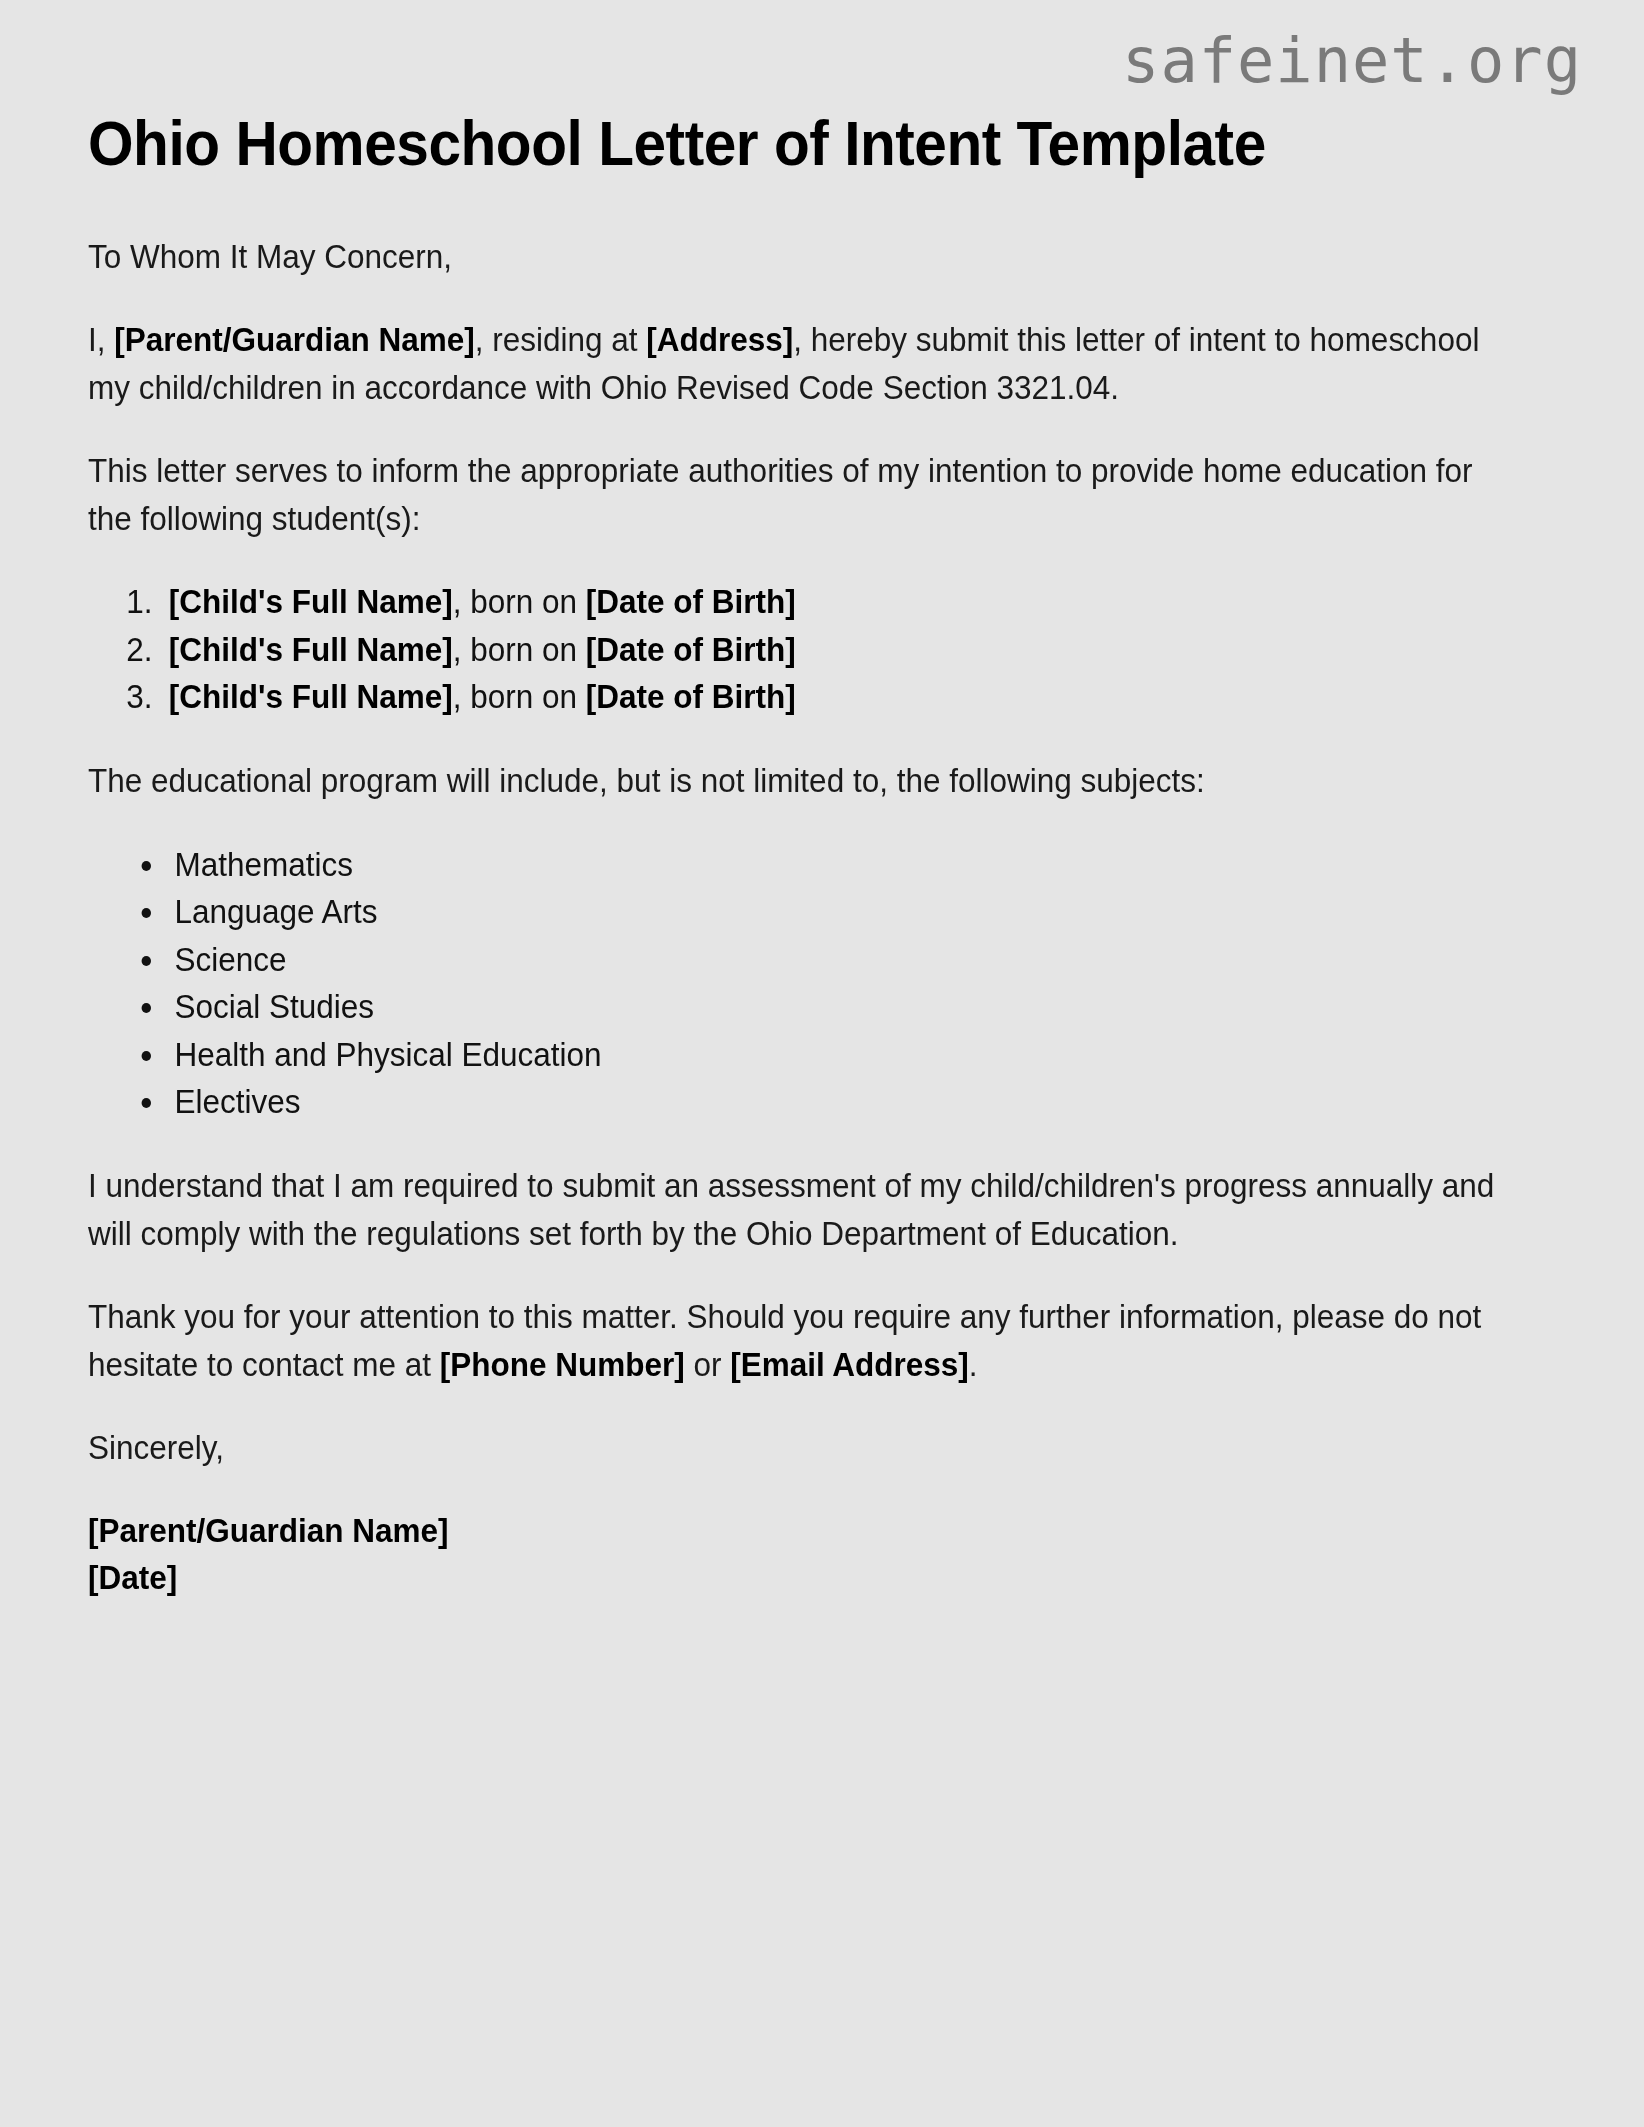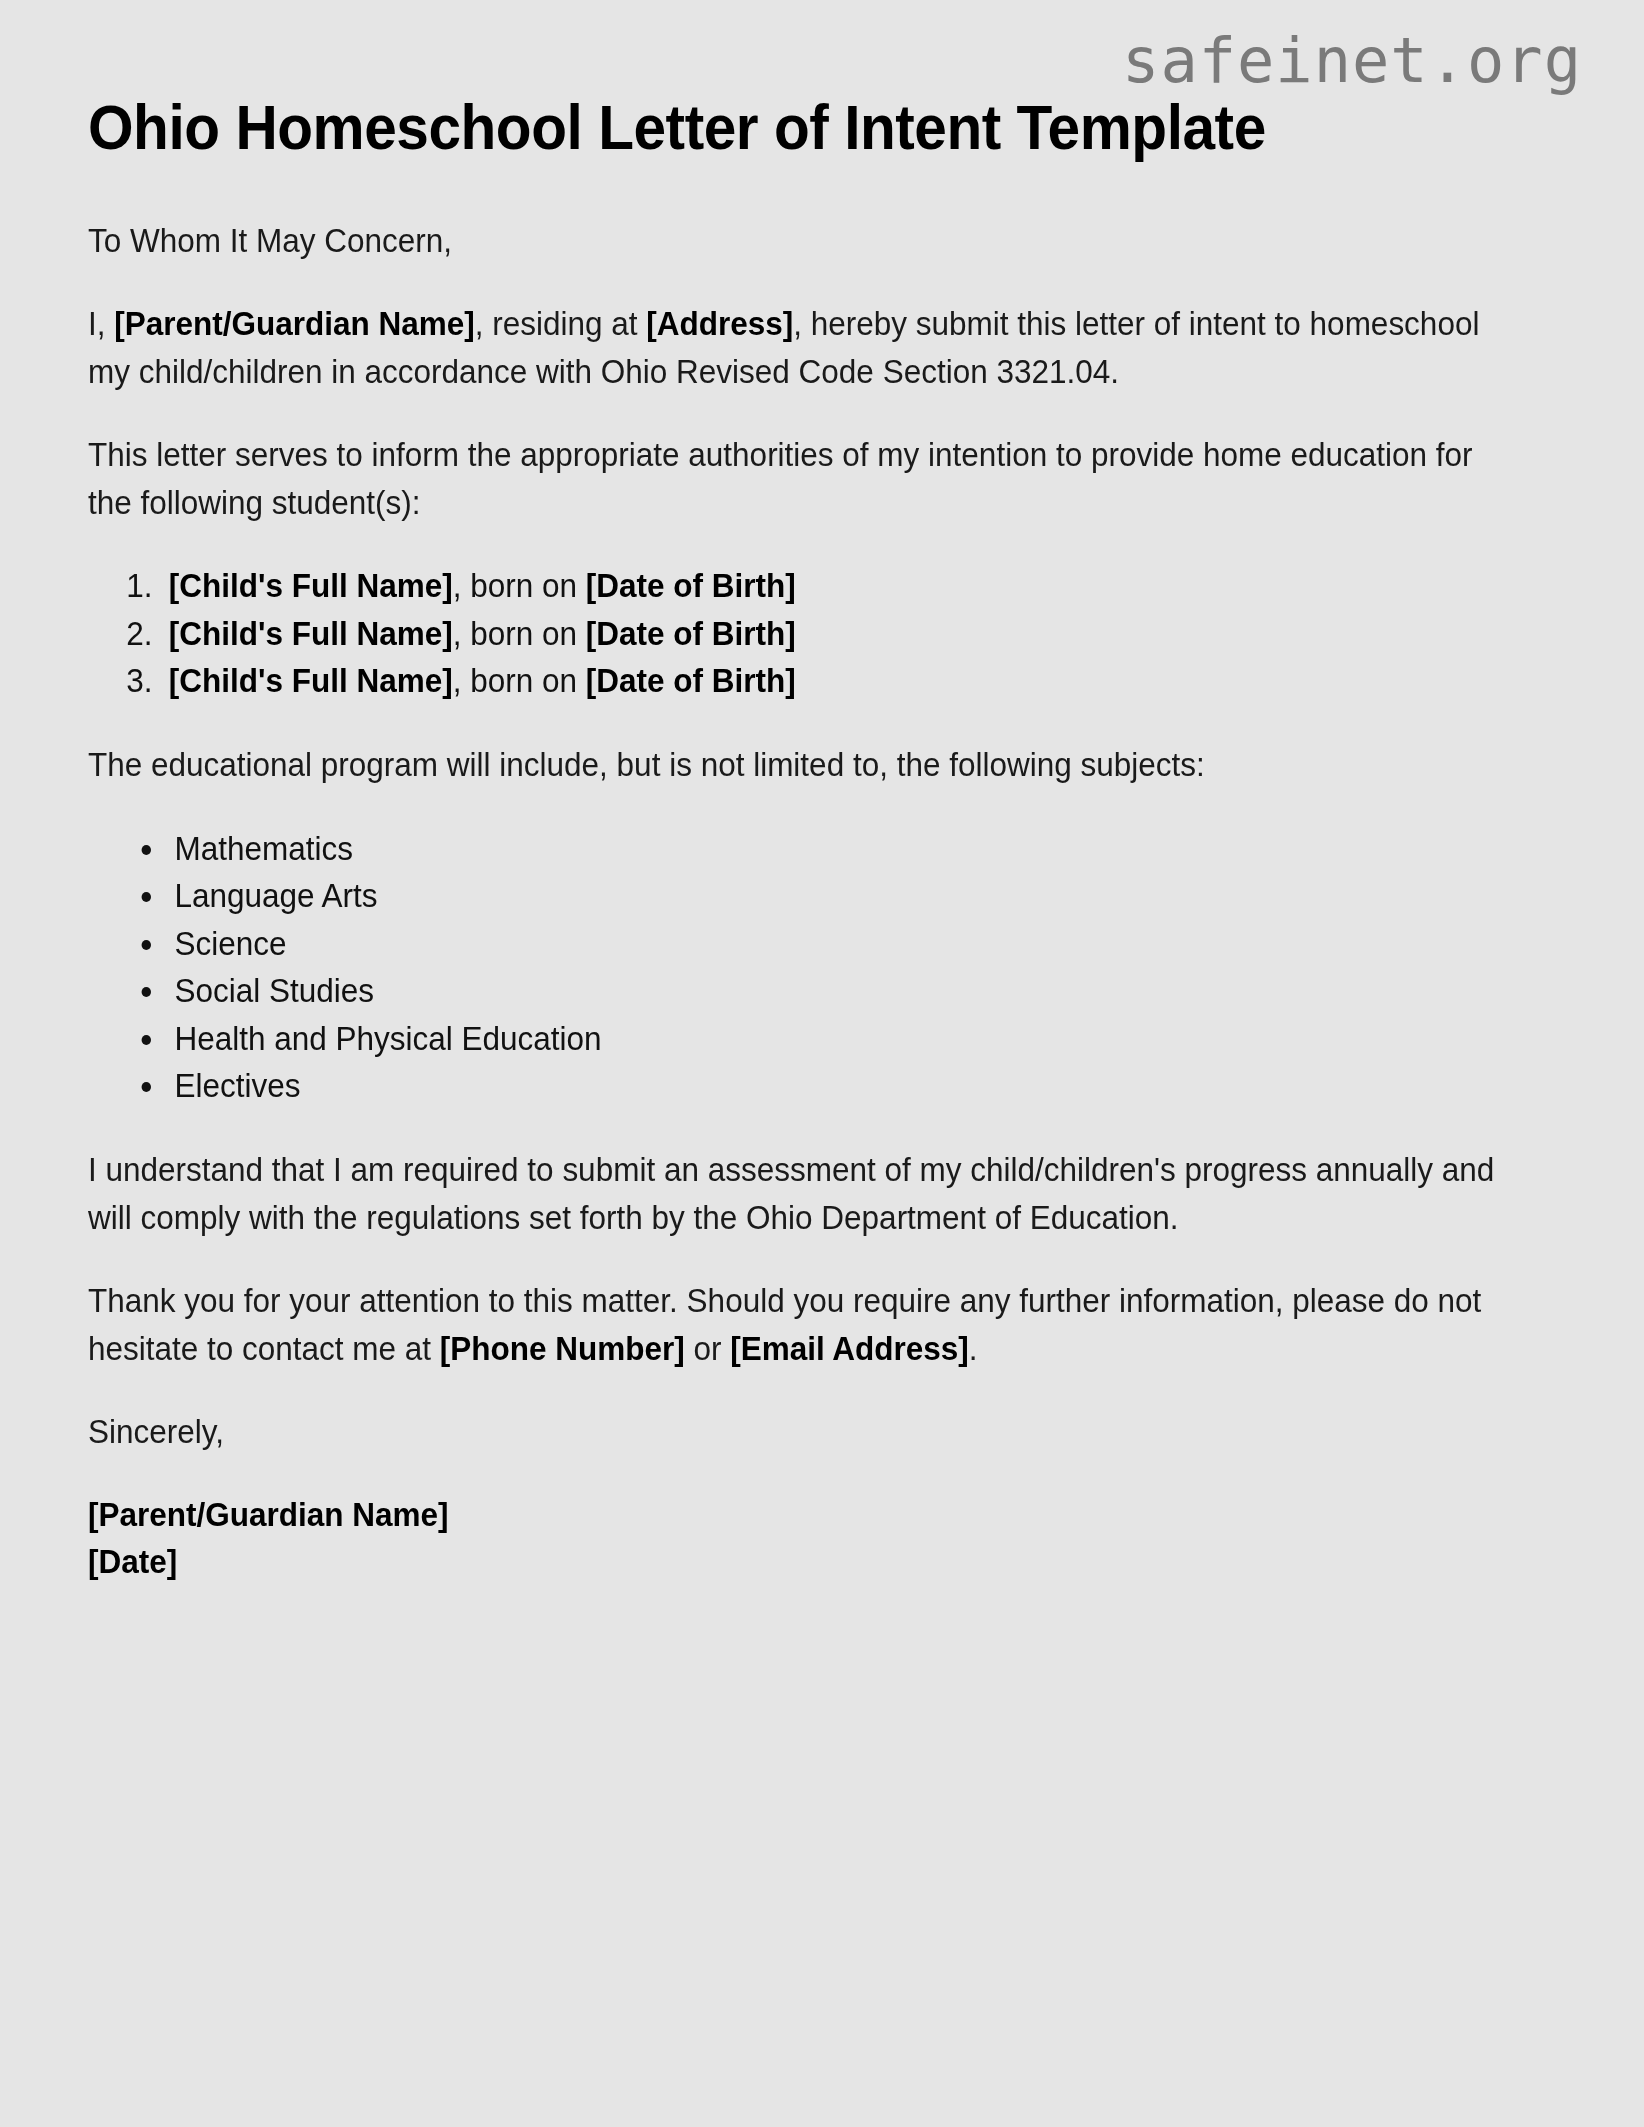--- a/index.html
+++ b/index.html
@@ -34,21 +34,21 @@
     color: #7a7a7a;
     line-height: 1;
     white-space: nowrap;
     user-select: none;
   }
 
   
   .doc {
     position: absolute;
     left: 88px;
-    top: 92px;
+    top: 108px;
     width: 1432px;
   }
 
   h1.doc-title {
     font-size: 63px;
     line-height: 1.12;
     font-weight: 700;
     letter-spacing: -0.5px;
     margin: 0 0 54px 0;
     color: #000000;

